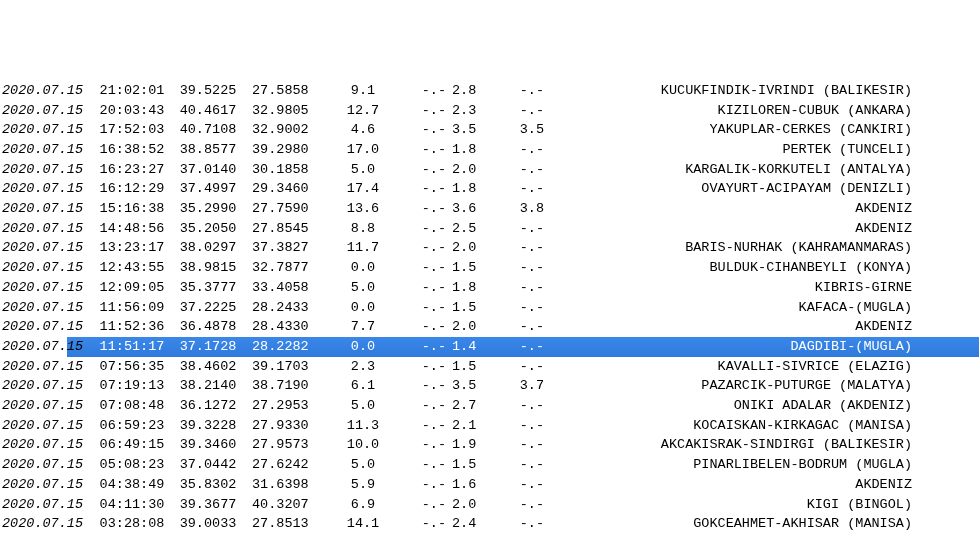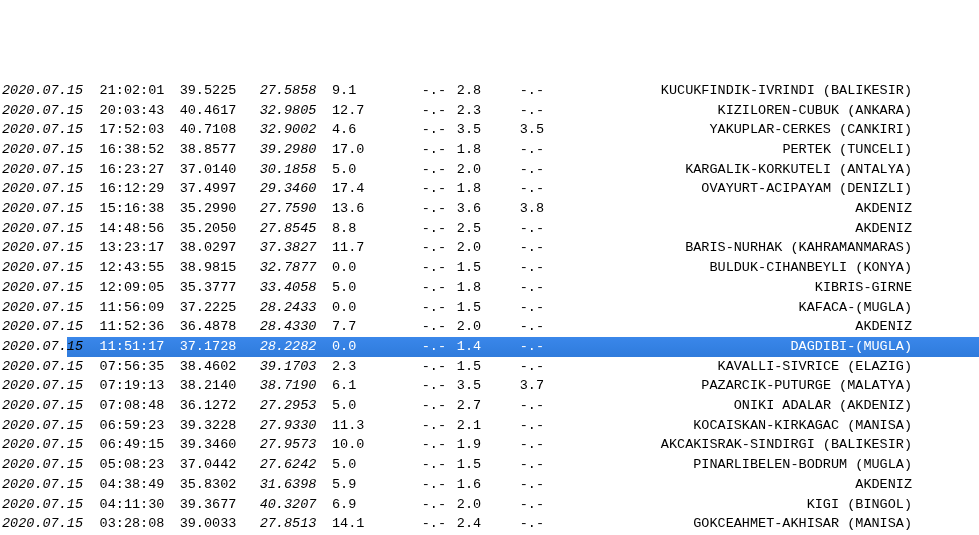--- a/index.html
+++ b/index.html
@@ -18,24 +18,24 @@
   .row { display: block; }
   .row.sel {
     background: #2f7bdc;
     background: linear-gradient(#3a87ea, #2f7bdc);
     color: #fff;
   }
   .row span { display: inline-block; }
   .date { width: 90px; font-style: italic; }
   .time { width: 80px; text-align: center; }
   .lat  { width: 80px; text-align: center; padding-right: 8px;}
-  .lon  { width: 80px; text-align: center; padding-right: 8px; font-style: italic;}
-  .dep  { width: 70px; text-align: left; padding-right: 8px;}
+  .lon  { width: 80px; text-align: left; padding-right: 8px;}
+  .dep  { width: 70px; text-align: center; padding-right: 8px;}
   .v1   { width: 50px; text-align: right; padding-right: 6px;}
-  .v2   { width: 40px; text-align: center; padding-right: 6px;}
+  .v2   { width: 40px; text-align: left; padding-right: 6px;}
   .v3   { width: 60px; text-align: right; padding-right: 8px;}
   .loc  { width: 360px; padding-left: 6px; text-align: right;}
   .sel .date { background:#fff; color:#000; }
   
   .sel .date { background: transparent; }
 </style>
 </head>
 <body>
 
 

